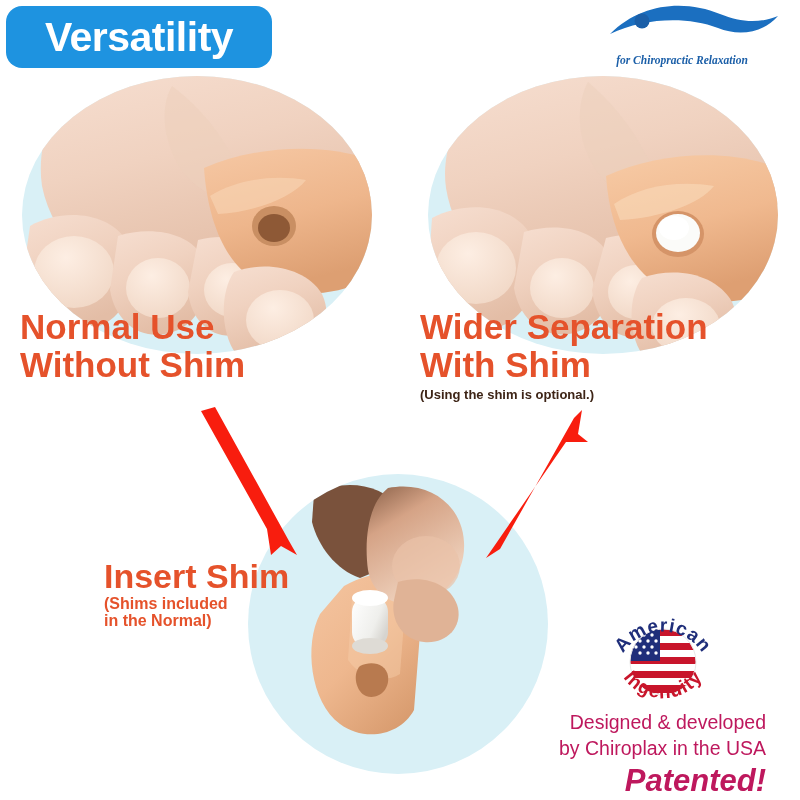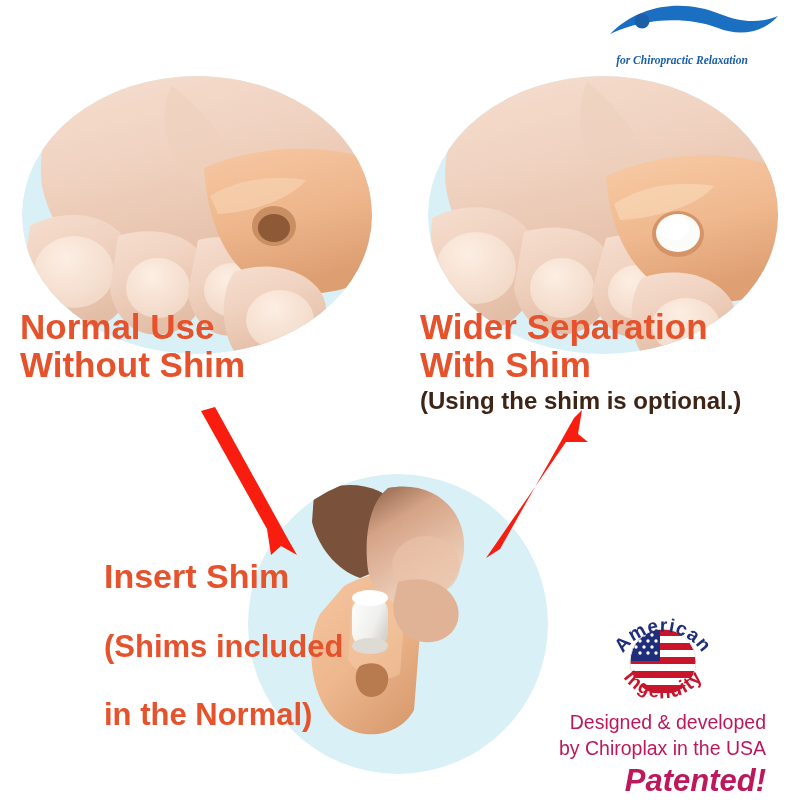--- a/index.html
+++ b/index.html
@@ -121,31 +121,31 @@
   .caption .sub {
     display: block;
     color: #e5522b;
     font-size: 25px;
     font-weight: bold;
     white-space: nowrap;
   }
   .caption .note {
     display: block;
     color: #3d2416;
-    font-size: 24px;
+    font-size: 13px;
     font-weight: bold;
     white-space: nowrap;
     margin-top: 4px;
   }
 
   #caption-left   { left: 20px;  top: 308px; width: 352px; }
   #caption-right  { left: 420px; top: 308px; width: 366px; }
   #caption-bottom { left: 104px; top: 558px; width: 262px; }
   #caption-bottom .main { font-size: 34px; }
-  #caption-bottom .sub  { font-size: 31px; margin-top: 35px; }
+  #caption-bottom .sub  { font-size: 16px; }
 
   
   #arrow-left, #arrow-right {
     position: absolute;
   }
   #arrow-left  { left: 185px; top: 405px; width: 120px; height: 155px; }
   #arrow-right { left: 478px; top: 408px; width: 120px; height: 155px; }
 
   
   #ingenuity-badge {
@@ -178,20 +178,23 @@
     font-weight: bold;
     font-style: italic;
     margin-top: 2px;
   }
 </style>
 </head>
 <body>
 
 <div id="page">
 
+  <div id="versatility-badge">
+    <span class="label">Versatility</span>
+  </div>
 
   <div id="brand-logo">
     <div class="swoosh-wrap">
       <svg class="swoosh" viewBox="0 0 200 46">
         <path d="M28 30 C 60 -2, 104 -4, 138 10 C 158 18, 176 20, 196 12 C 180 30, 156 32, 136 24 C 104 12, 62 14, 28 30 Z" fill="#1b6fc0"></path>
         <circle cx="60" cy="17" r="7.5" fill="#1b5fa8"></circle>
       </svg>
     </div>
     <div class="tagline">for Chiropractic Relaxation</div>
   </div>

